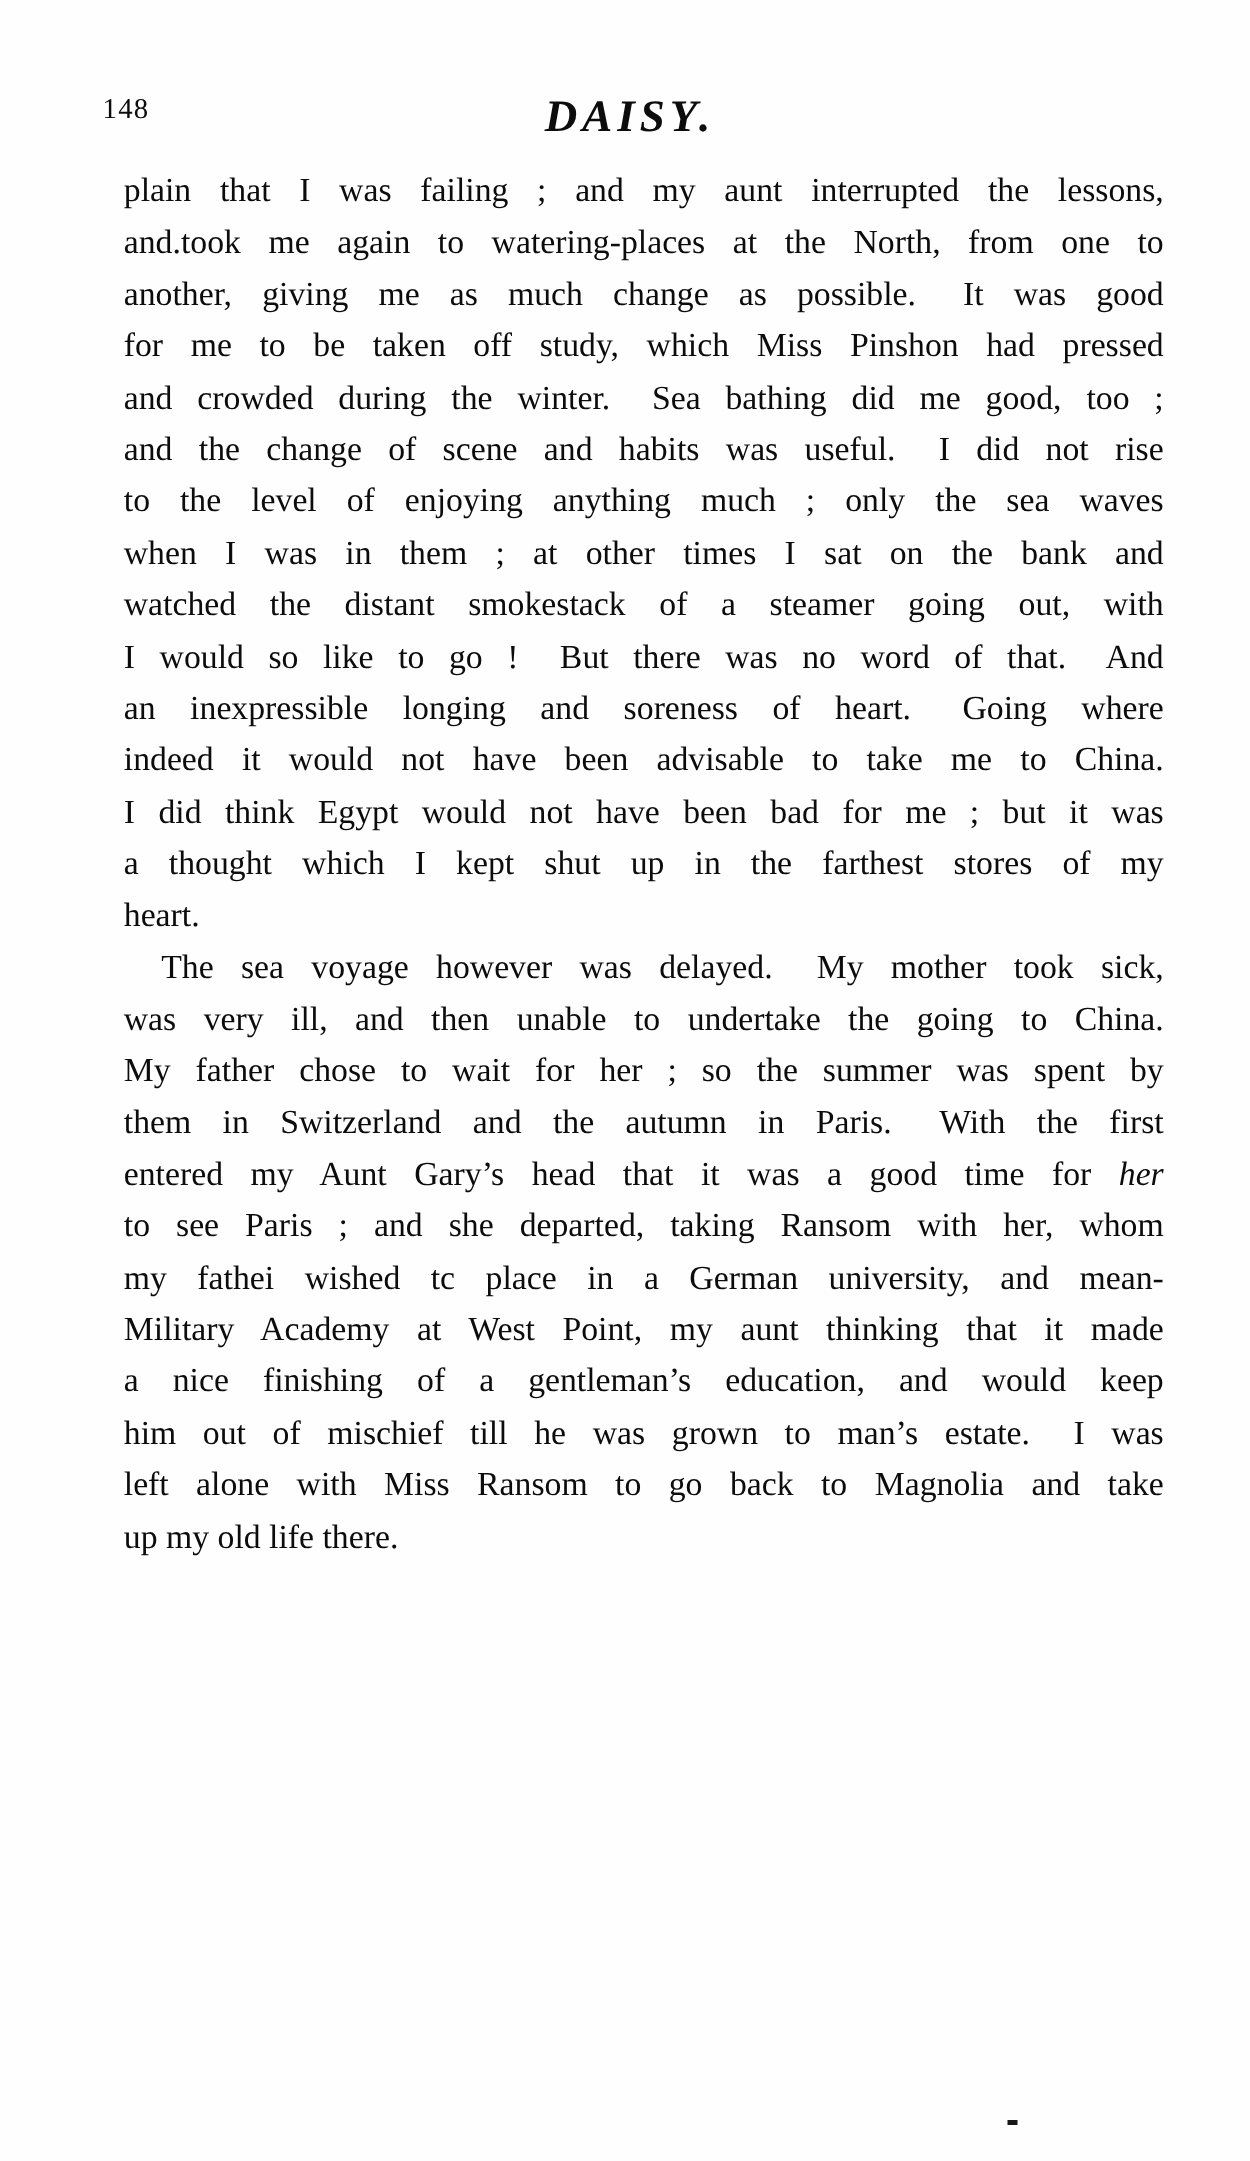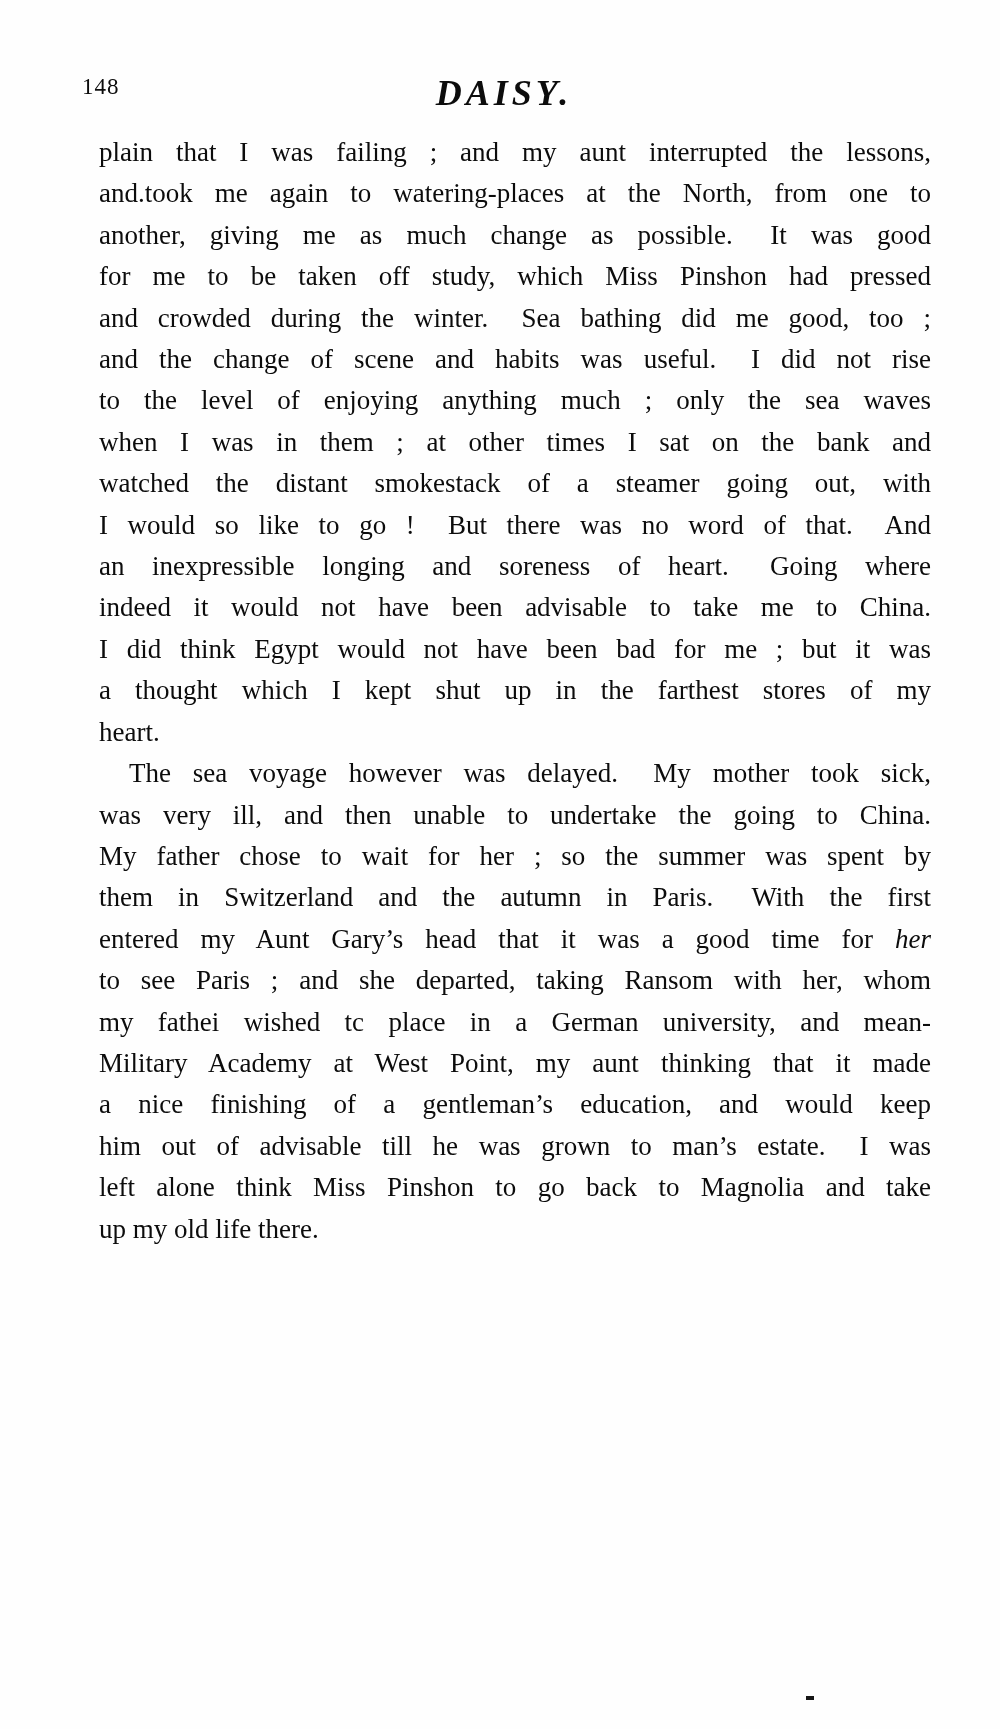--- a/index.html
+++ b/index.html
@@ -109,22 +109,22 @@
     <div class="para">
       <div class="line indent">The sea voyage however was delayed.  My mother took sick,</div>
       <div class="line">was very ill, and then unable to undertake the going to China.</div>
       <div class="line">My father chose to wait for her ; so the summer was spent by</div>
       <div class="line">them in Switzerland and the autumn in Paris.  With the first</div>
       <div class="line"><span>entered my Aunt Gary’s head that it was a good time for</span> <em>her</em></div>
       <div class="line">to see Paris ; and she departed, taking Ransom with her, whom</div>
       <div class="line">my fathei wished tc place in a German university, and mean-</div>
       <div class="line">Military Academy at West Point, my aunt thinking that it made</div>
       <div class="line">a nice finishing of a gentleman’s education, and would keep</div>
-      <div class="line">him out of advisable till he was grown to man’s estate.  I was</div>
-      <div class="line">left alone think Miss Pinshon to go back to Magnolia and take</div>
+      <div class="line">him out of mischief till he was grown to man’s estate.  I was</div>
+      <div class="line">left alone with Miss Ransom to go back to Magnolia and take</div>
       <div class="line last">up my old life there.</div>
     </div>
 
   </div>
 
   <div class="ink-speck"></div>
 
 </div>
 
 </body></html>

